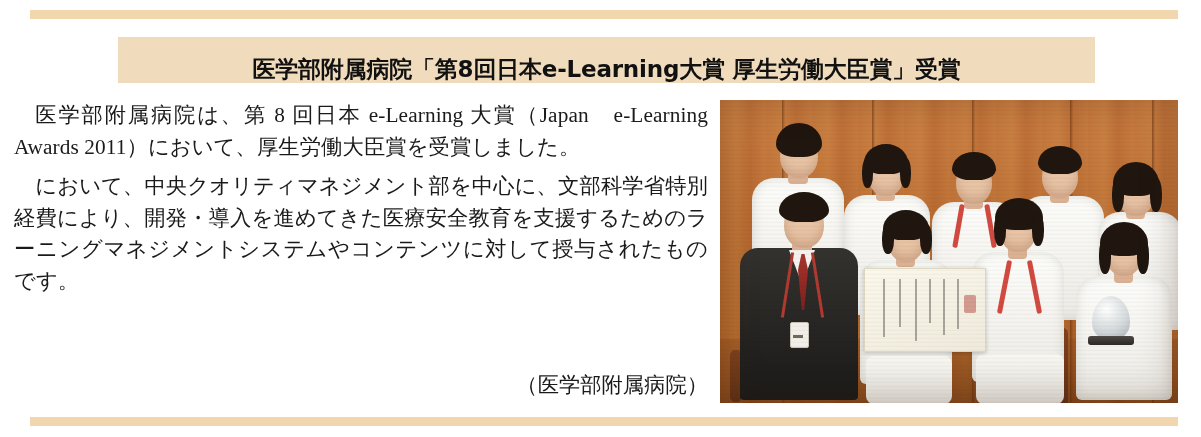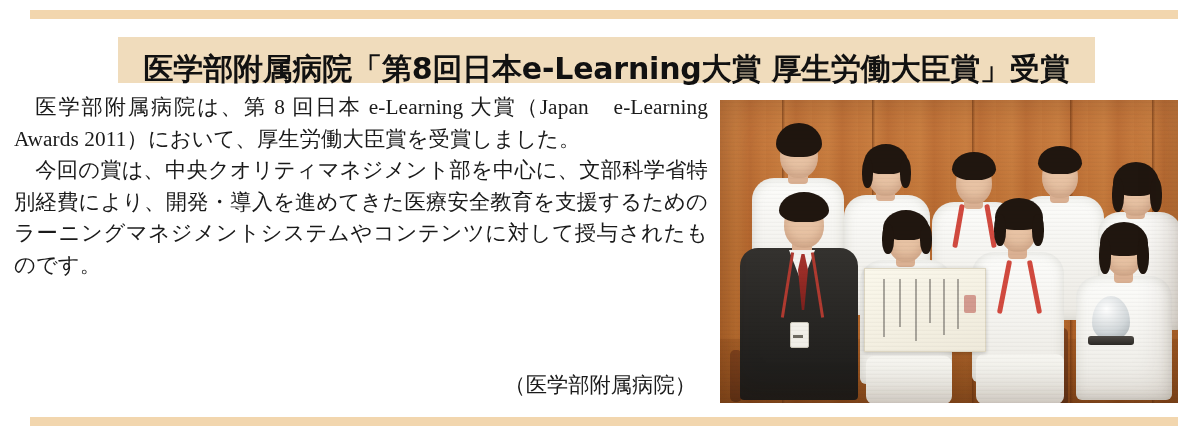--- a/index.html
+++ b/index.html
@@ -35,21 +35,21 @@
     width: 977px;
     height: 46px;
     background: #f0dcbc;
     display: flex;
     align-items: center;
     justify-content: center;
   }
   .headline-text {
     font-family: "DejaVu Sans", "Liberation Sans", sans-serif;
     font-weight: bold;
-    font-size: 30px;
+    font-size: 23px;
     letter-spacing: -0.2px;
     color: #111111;
     white-space: nowrap;
     line-height: 1;
     margin-top: 18px;
   }
 
   
   .article {
     position: absolute;
@@ -58,25 +58,25 @@
     width: 694px;
   }
   .para {
     font-size: 21.3px;
     line-height: 31.5px;
     text-align: justify;
     text-justify: inter-character;
     margin: 0 0 0 0;
     letter-spacing: 0.1px;
   }
-  .para-indent { text-indent: 1em; }
+  .para-indent { text-indent: 1em; margin-top: 8px; }
 
   .credit {
     position: absolute;
-    left: 2px;
+    left: 14px;
     top: 370px;
     width: 694px;
     text-align: right;
     font-size: 21.3px;
     line-height: 31.5px;
     padding-right: 6px;
   }
 
   
   .photo {
@@ -267,21 +267,21 @@
 <body>
 
 <div class="rule rule-top"></div>
 
 <div class="headline-banner">
   <div class="headline-text">医学部附属病院「第8回日本e-Learning大賞 厚生労働大臣賞」受賞</div>
 </div>
 
 <div class="article">
   <p class="para para-indent">医学部附属病院は、第 8 回日本 e-Learning 大賞（Japan　e-Learning Awards 2011）において、厚生労働大臣賞を受賞しました。</p>
-  <p class="para para-indent">今回の賞は、中央クオリティマネジメント部を中心に、文部科学省特別経費により、開発・導入を進めてきた医療安全教育を支援するためのラーニングマネジメントシステムやコンテンツに対して授与されたものです。</p>
+  <p class="para para-indent">において、中央クオリティマネジメント部を中心に、文部科学省特別経費により、開発・導入を進めてきた医療安全教育を支援するためのラーニングマネジメントシステムやコンテンツに対して授与されたものです。</p>
 </div>
 
 <div class="credit">（医学部附属病院）</div>
 
 <div class="photo">
   <div class="photo-inner">
 
     <div class="wall"></div>
     <div class="seam" style="left:62px"></div>
     <div class="seam" style="left:152px"></div>

